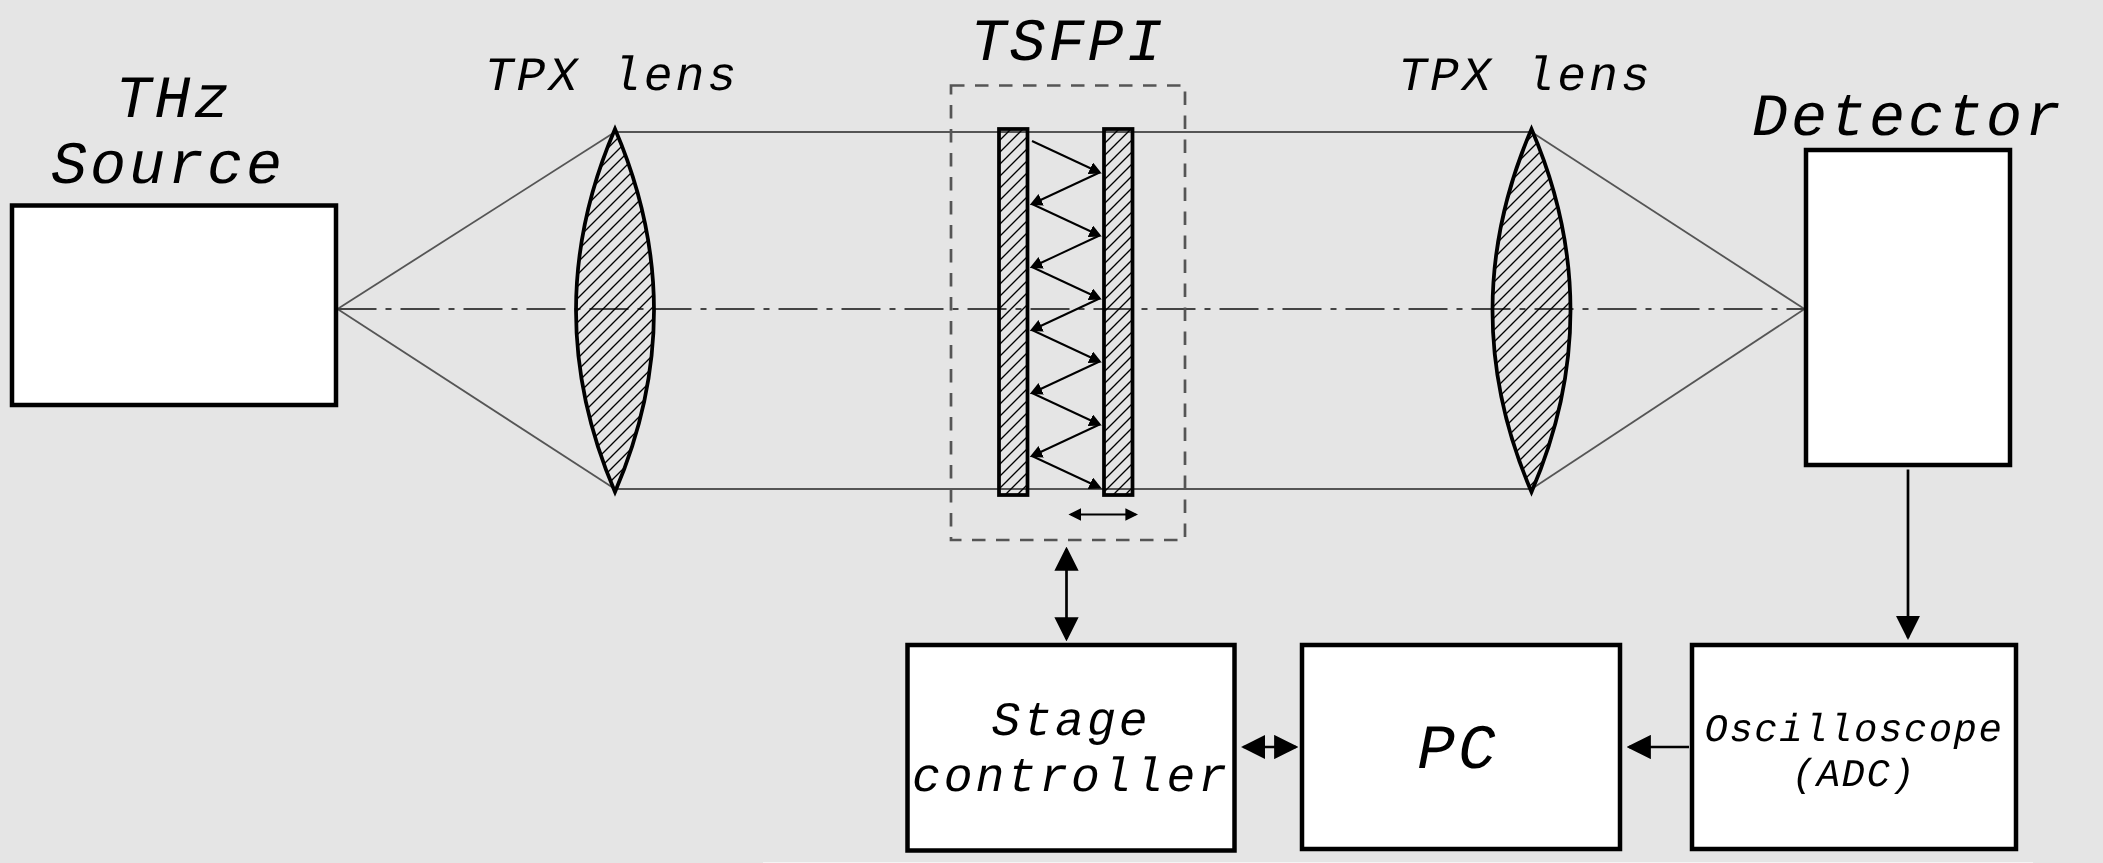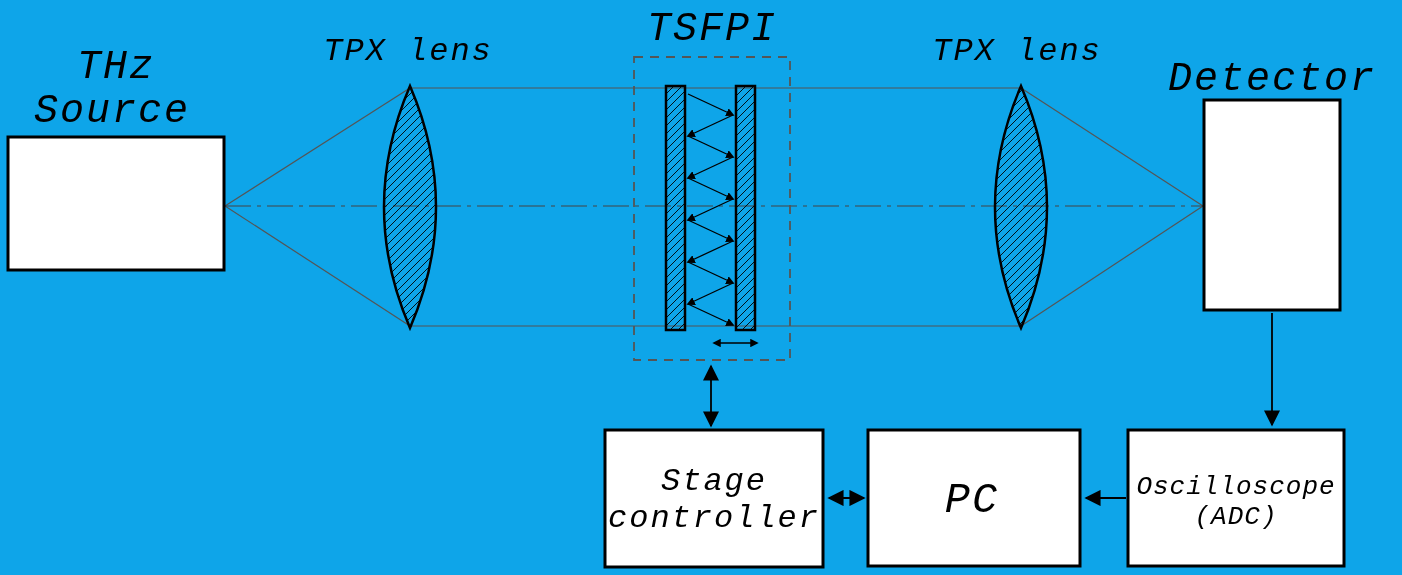--- a/index.html
+++ b/index.html
@@ -1,16 +1,16 @@
 <!DOCTYPE html>
 <html><head>
 <meta charset="utf-8">
 <style>
   html,body{margin:0;padding:0;background:#ffffff;}
-  .stage{position:relative;width:1402px;height:575px;background:#0ea5e9;overflow:hidden;}
+  .stage{position:relative;width:1402px;height:575px;background:#e5e5e5;overflow:hidden;}
   svg{position:absolute;inset:0;display:block;}
   text{
     font-family:"Liberation Mono","DejaVu Sans Mono",monospace;
     font-style:italic;
     fill:#000000;
   }
   .t42{font-size:42px;letter-spacing:2px;}
   .t40{font-size:40px;letter-spacing:2px;}
   .t32{font-size:32px;letter-spacing:2px;}
   .t26{font-size:26px;letter-spacing:1px;}

